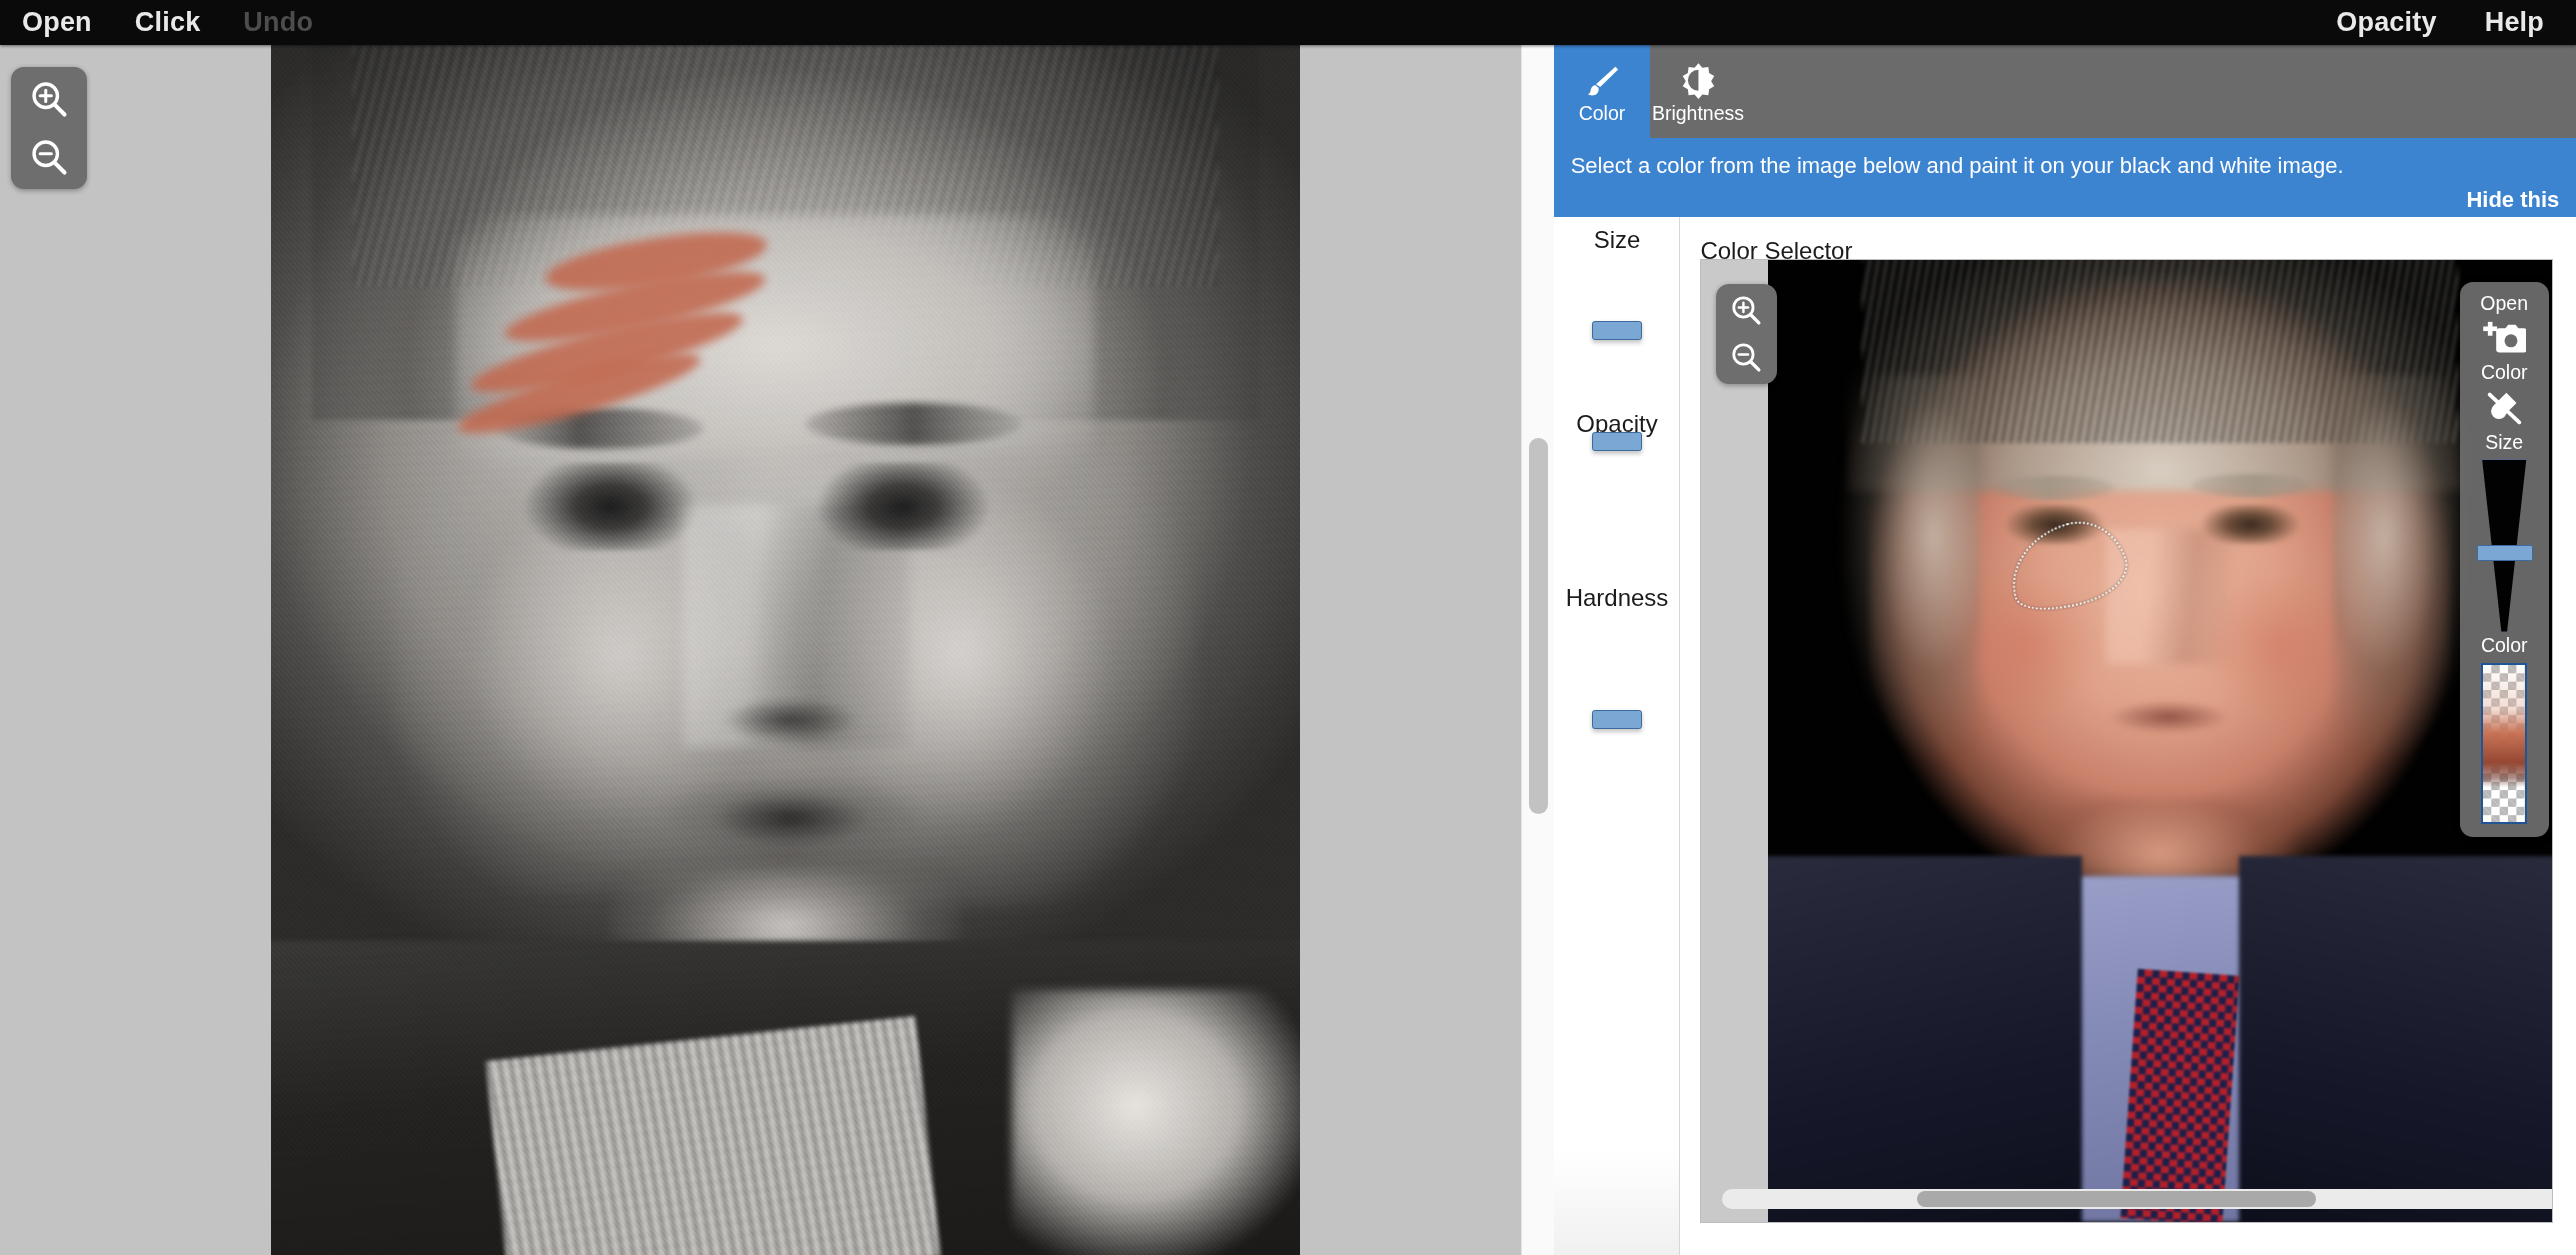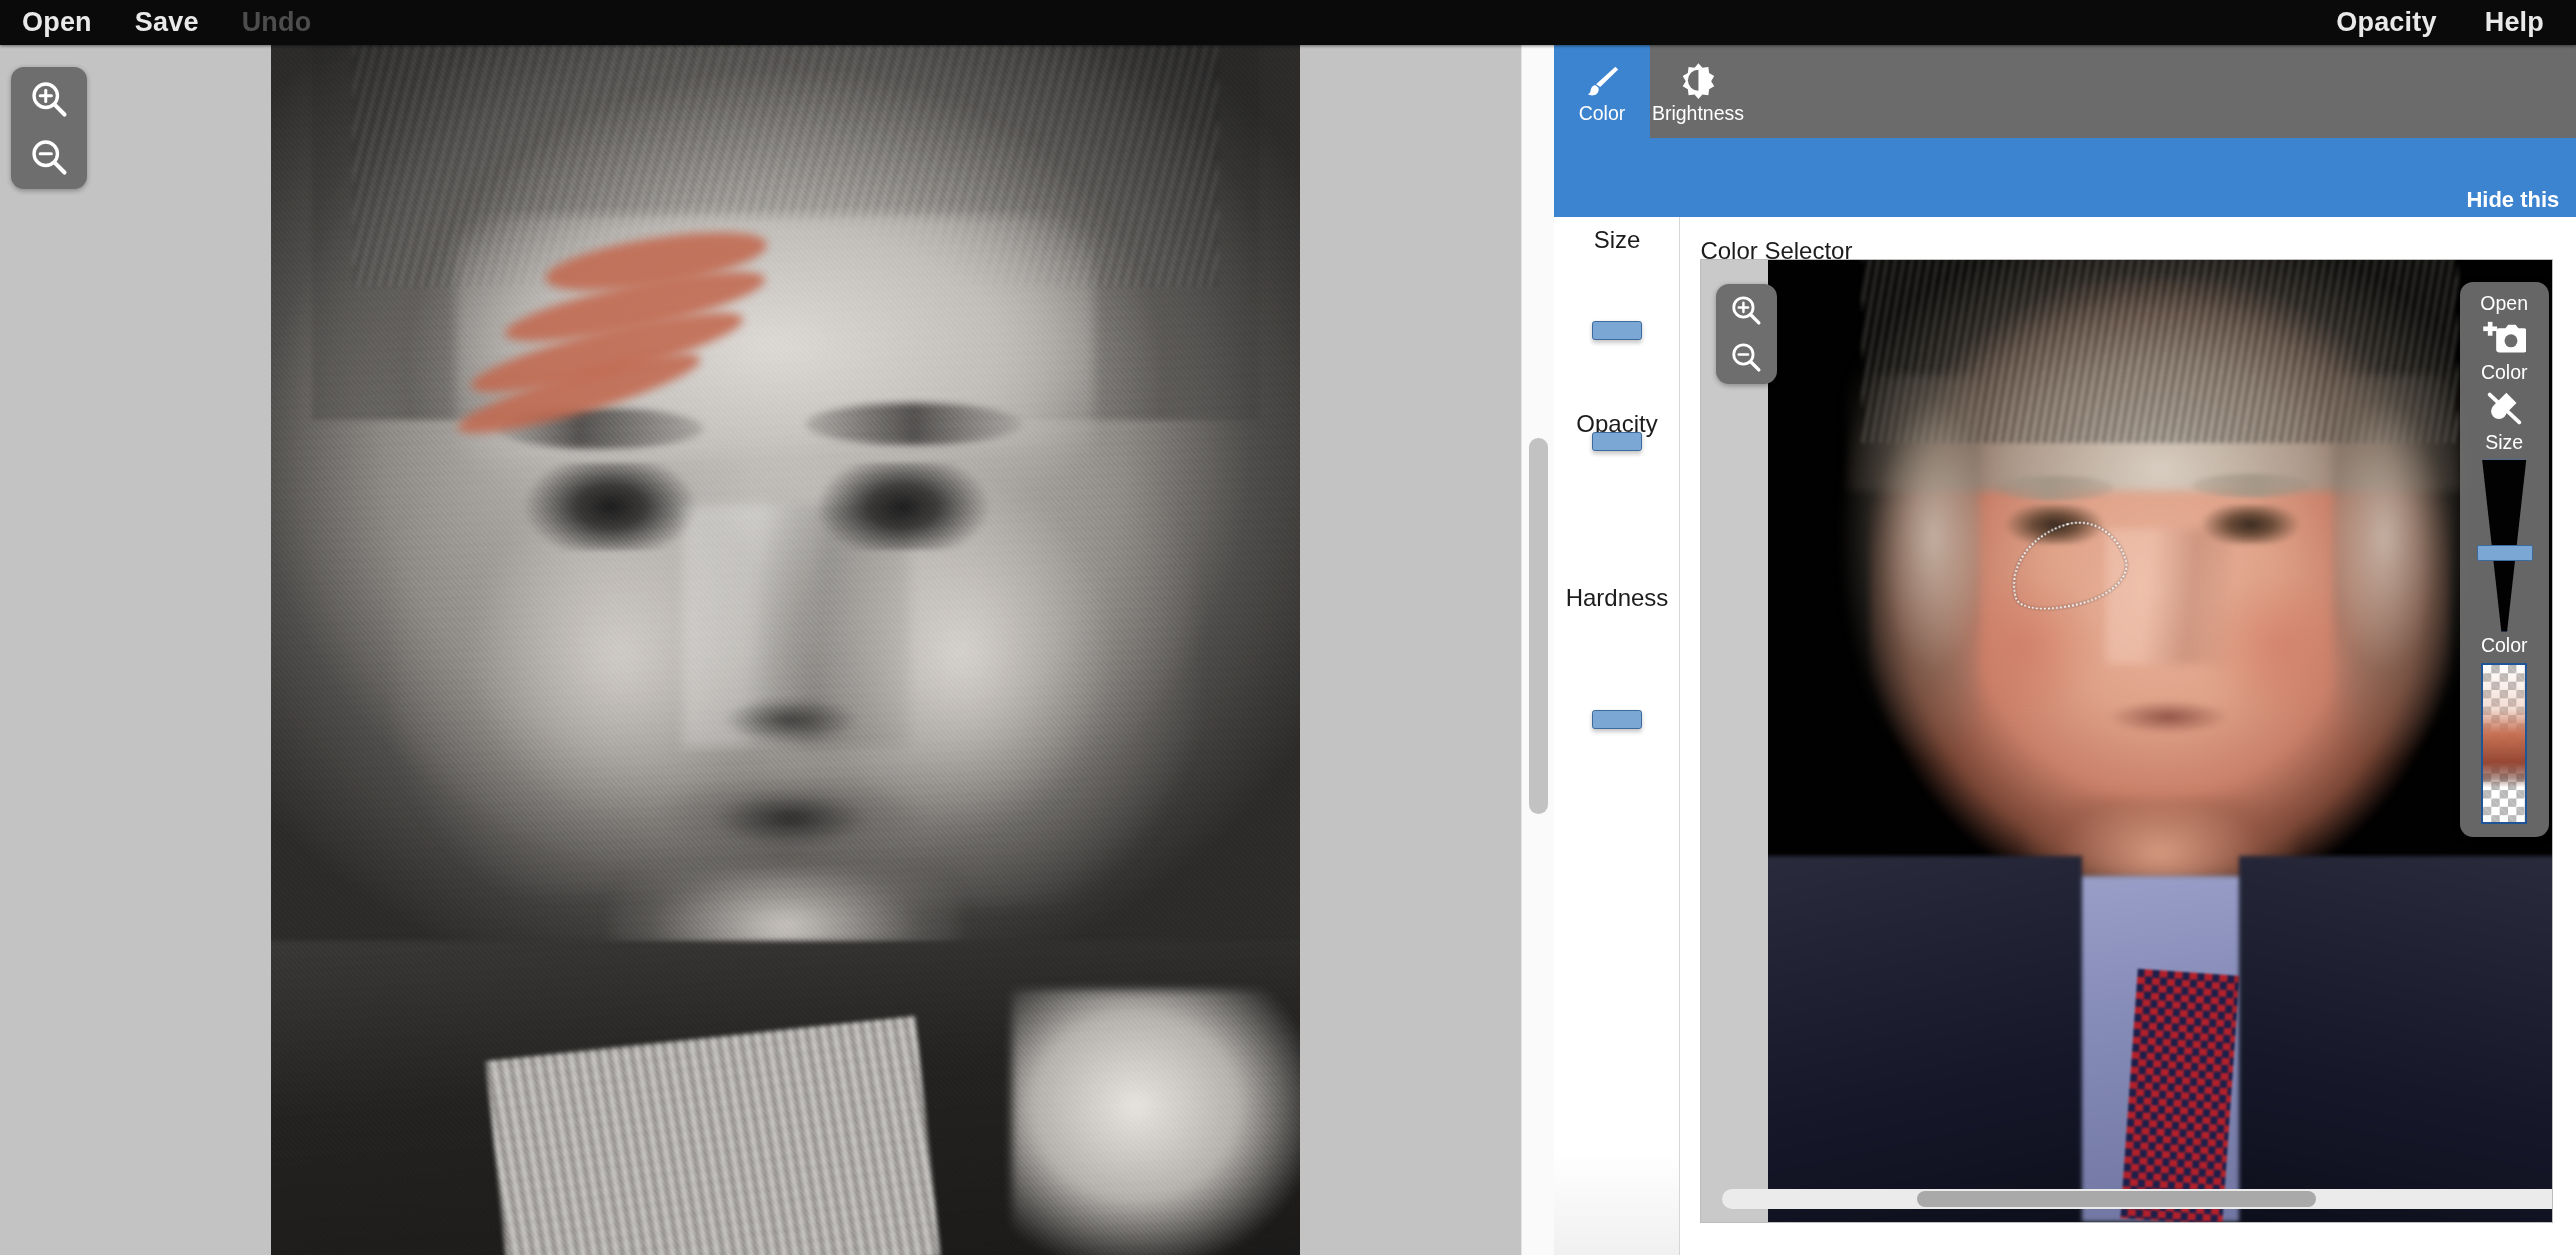--- a/index.html
+++ b/index.html
@@ -387,21 +387,21 @@
   }
 </style>
 </head>
 <body>
 
 <div id="app">
 
   <div class="topbar">
     <div class="left">
       <div class="menu-item">Open</div>
-      <div class="menu-item">Save</div>
+      <div class="menu-item">Click</div>
       <div class="menu-item disabled">Undo</div>
     </div>
     <div class="spacer"></div>
     <div class="right">
       <div class="menu-item">Opacity</div>
       <div class="menu-item">Help</div>
     </div>
   </div>
 
   <div class="canvas-area">
@@ -475,20 +475,21 @@
           <svg width="37" height="37" viewBox="0 0 40 40" aria-hidden="true">
             <path fill="#fff" d="M20 1 L24.6 6.2 L31.6 5.4 L32.5 12.4 L38.5 16 L34.9 22 L38.5 28 L32.5 31.6 L31.6 38.6 L24.6 37.8 L20 43 L15.4 37.8 L8.4 38.6 L7.5 31.6 L1.5 28 L5.1 22 L1.5 16 L7.5 12.4 L8.4 5.4 L15.4 6.2 Z" transform="scale(0.92) translate(1.7,0.5)"></path>
             <path fill="#6b6b6b" d="M20 8.5 a12.4 12.4 0 0 0 0 24.8 Z" transform="scale(0.92) translate(1.7,0.5)"></path>
           </svg>
         </span>
         <span class="tab-label">Brightness</span>
       </div>
     </div>
 
     <div class="banner">
+      <p>Select a color from the image below and paint it on your black and white image.</p>
       <div class="hide-this">Hide this</div>
     </div>
 
     <div class="panel-body">
 
       <div class="slider-col">
         <div class="slider-label lbl-size">Size</div>
         <div class="slider-thumb thumb-size"></div>
 
         <div class="slider-label lbl-opacity">Opacity</div>

